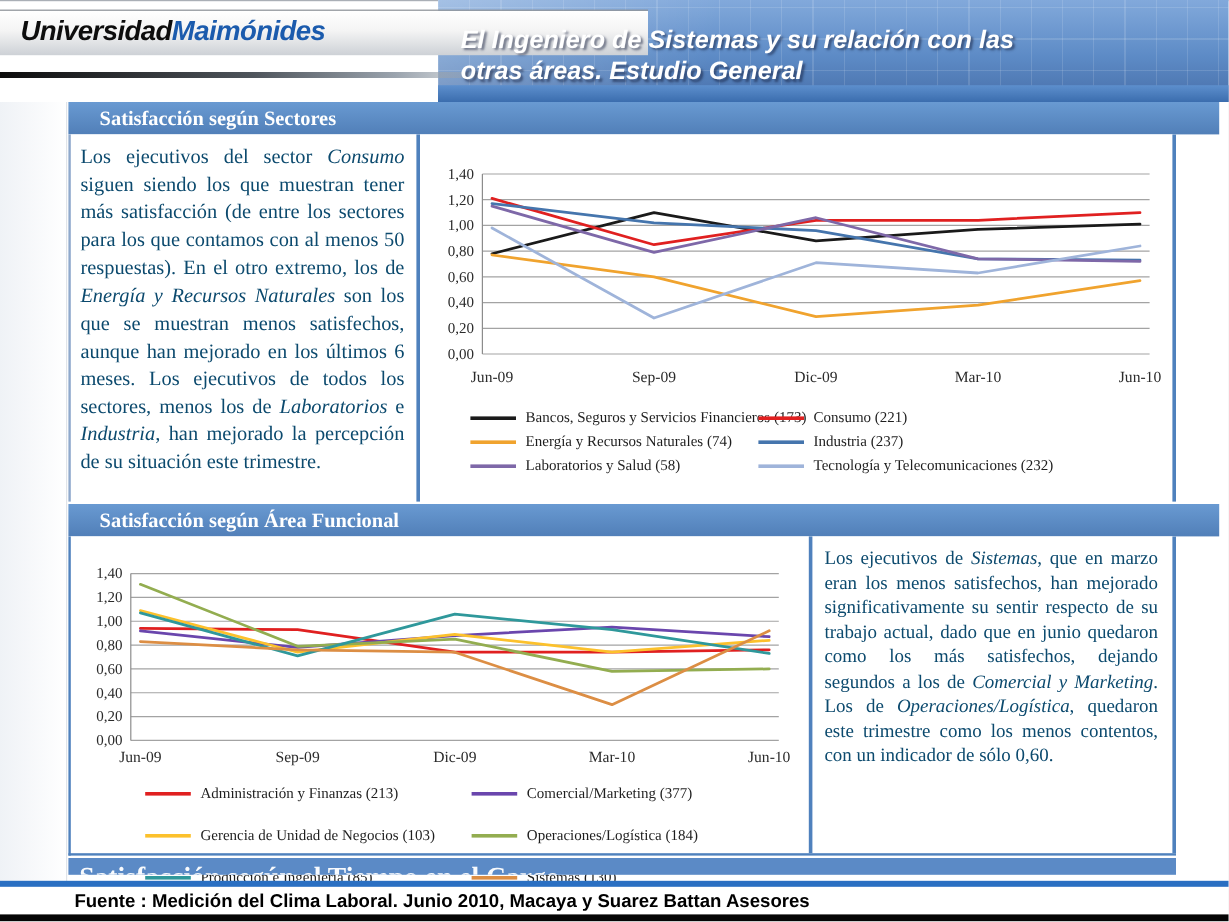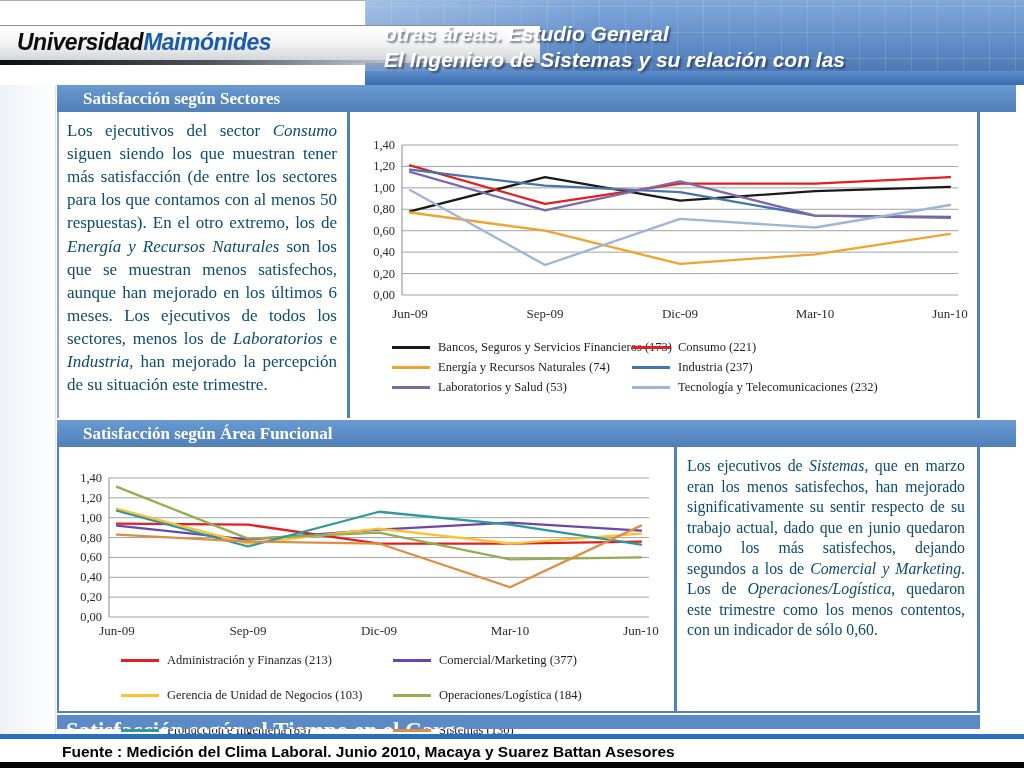--- a/index.html
+++ b/index.html
@@ -13,21 +13,21 @@
     background:
       linear-gradient(100deg, rgba(255,255,255,.28) 0%, rgba(255,255,255,0) 35%),
       repeating-linear-gradient(90deg, rgba(255,255,255,.13) 0 1px, transparent 1px 26px),
       repeating-linear-gradient(0deg, rgba(255,255,255,.13) 0 1px, transparent 1px 26px),
       linear-gradient(180deg,#82a9db 0%,#5d8bc6 55%,#486fa9 100%);}
   .header-underbar{position:absolute;left:365px;top:71px;width:659px;height:14px;
     background:linear-gradient(180deg,#5d8fcd,#3b6dae);}
   .slide-title{position:absolute;left:384px;top:21px;width:632px;color:#fff;
     font-size:21px;line-height:26px;font-weight:bold;font-style:italic;
     text-shadow:2px 2px 2px rgba(20,30,60,.55);z-index:3;}
-  .logo-band{position:absolute;left:0;top:25px;width:540px;height:37px;z-index:2;
+  .logo-band{position:absolute;left:0;top:8px;width:540px;height:37px;z-index:2;
     background:linear-gradient(180deg,#ffffff 0%,#f4f4f4 45%,#cdd1d6 100%);
     border-top:1px solid #8a8f96;}
   .logo-swoosh{position:absolute;left:0;top:60px;width:470px;height:5px;z-index:2;
     background:linear-gradient(to right,#0c0c0c 0%,#4f555c 45%,#9aa3ad 70%,rgba(255,255,255,0) 92%);}
   .logo-text{position:absolute;left:17px;top:3px;font-size:23px;font-weight:bold;font-style:italic;
     letter-spacing:-0.5px;white-space:nowrap;}
   .logo-uni{color:#0d0d0d;}
   .logo-mai{color:#1b5bad;}
   .top-edge{position:absolute;left:0;top:0;width:1024px;height:1px;background:#55606e;opacity:.5;}
 
@@ -81,22 +81,22 @@
 </head>
 <body>
 
 <div id="page">
 
   <div class="header">
     <div class="top-edge"></div>
     <div class="header-blue"></div>
     <div class="header-underbar"></div>
     <div class="slide-title">
+      <div>El Ingeniero de Sistemas y su relación con las</div>
       <div>otras áreas. Estudio General</div>
-      <div>El Ingeniero de Sistemas y su relación con las</div>
     </div>
     <div class="logo-band">
       <div class="logo-text"><span class="logo-uni">Universidad</span><span class="logo-mai">Maimónides</span></div>
     </div>
     <div class="logo-swoosh"></div>
   </div>
 
   <div class="left-strip"></div>
 
   <div class="sec-header sec1-header">Satisfacción según Sectores</div>
@@ -148,21 +148,21 @@
           <div class="legend-item">
             <span class="swatch" style="background: rgb(240, 163, 46);"></span>
             <span>Energía y Recursos Naturales (74)</span>
           </div>
           <div class="legend-item">
             <span class="swatch" style="background: rgb(69, 117, 173);"></span>
             <span>Industria (237)</span>
           </div>
           <div class="legend-item">
             <span class="swatch" style="background: rgb(126, 104, 168);"></span>
-            <span>Laboratorios y Salud (53)</span>
+            <span>Laboratorios y Salud (58)</span>
           </div>
           <div class="legend-item">
             <span class="swatch" style="background: rgb(159, 180, 218);"></span>
             <span>Tecnología y Telecomunicaciones (232)</span>
           </div>
         </div>
     </div>
   </div>
 
   <div class="sec-header sec2-header">Satisfacción según Área Funcional</div>

